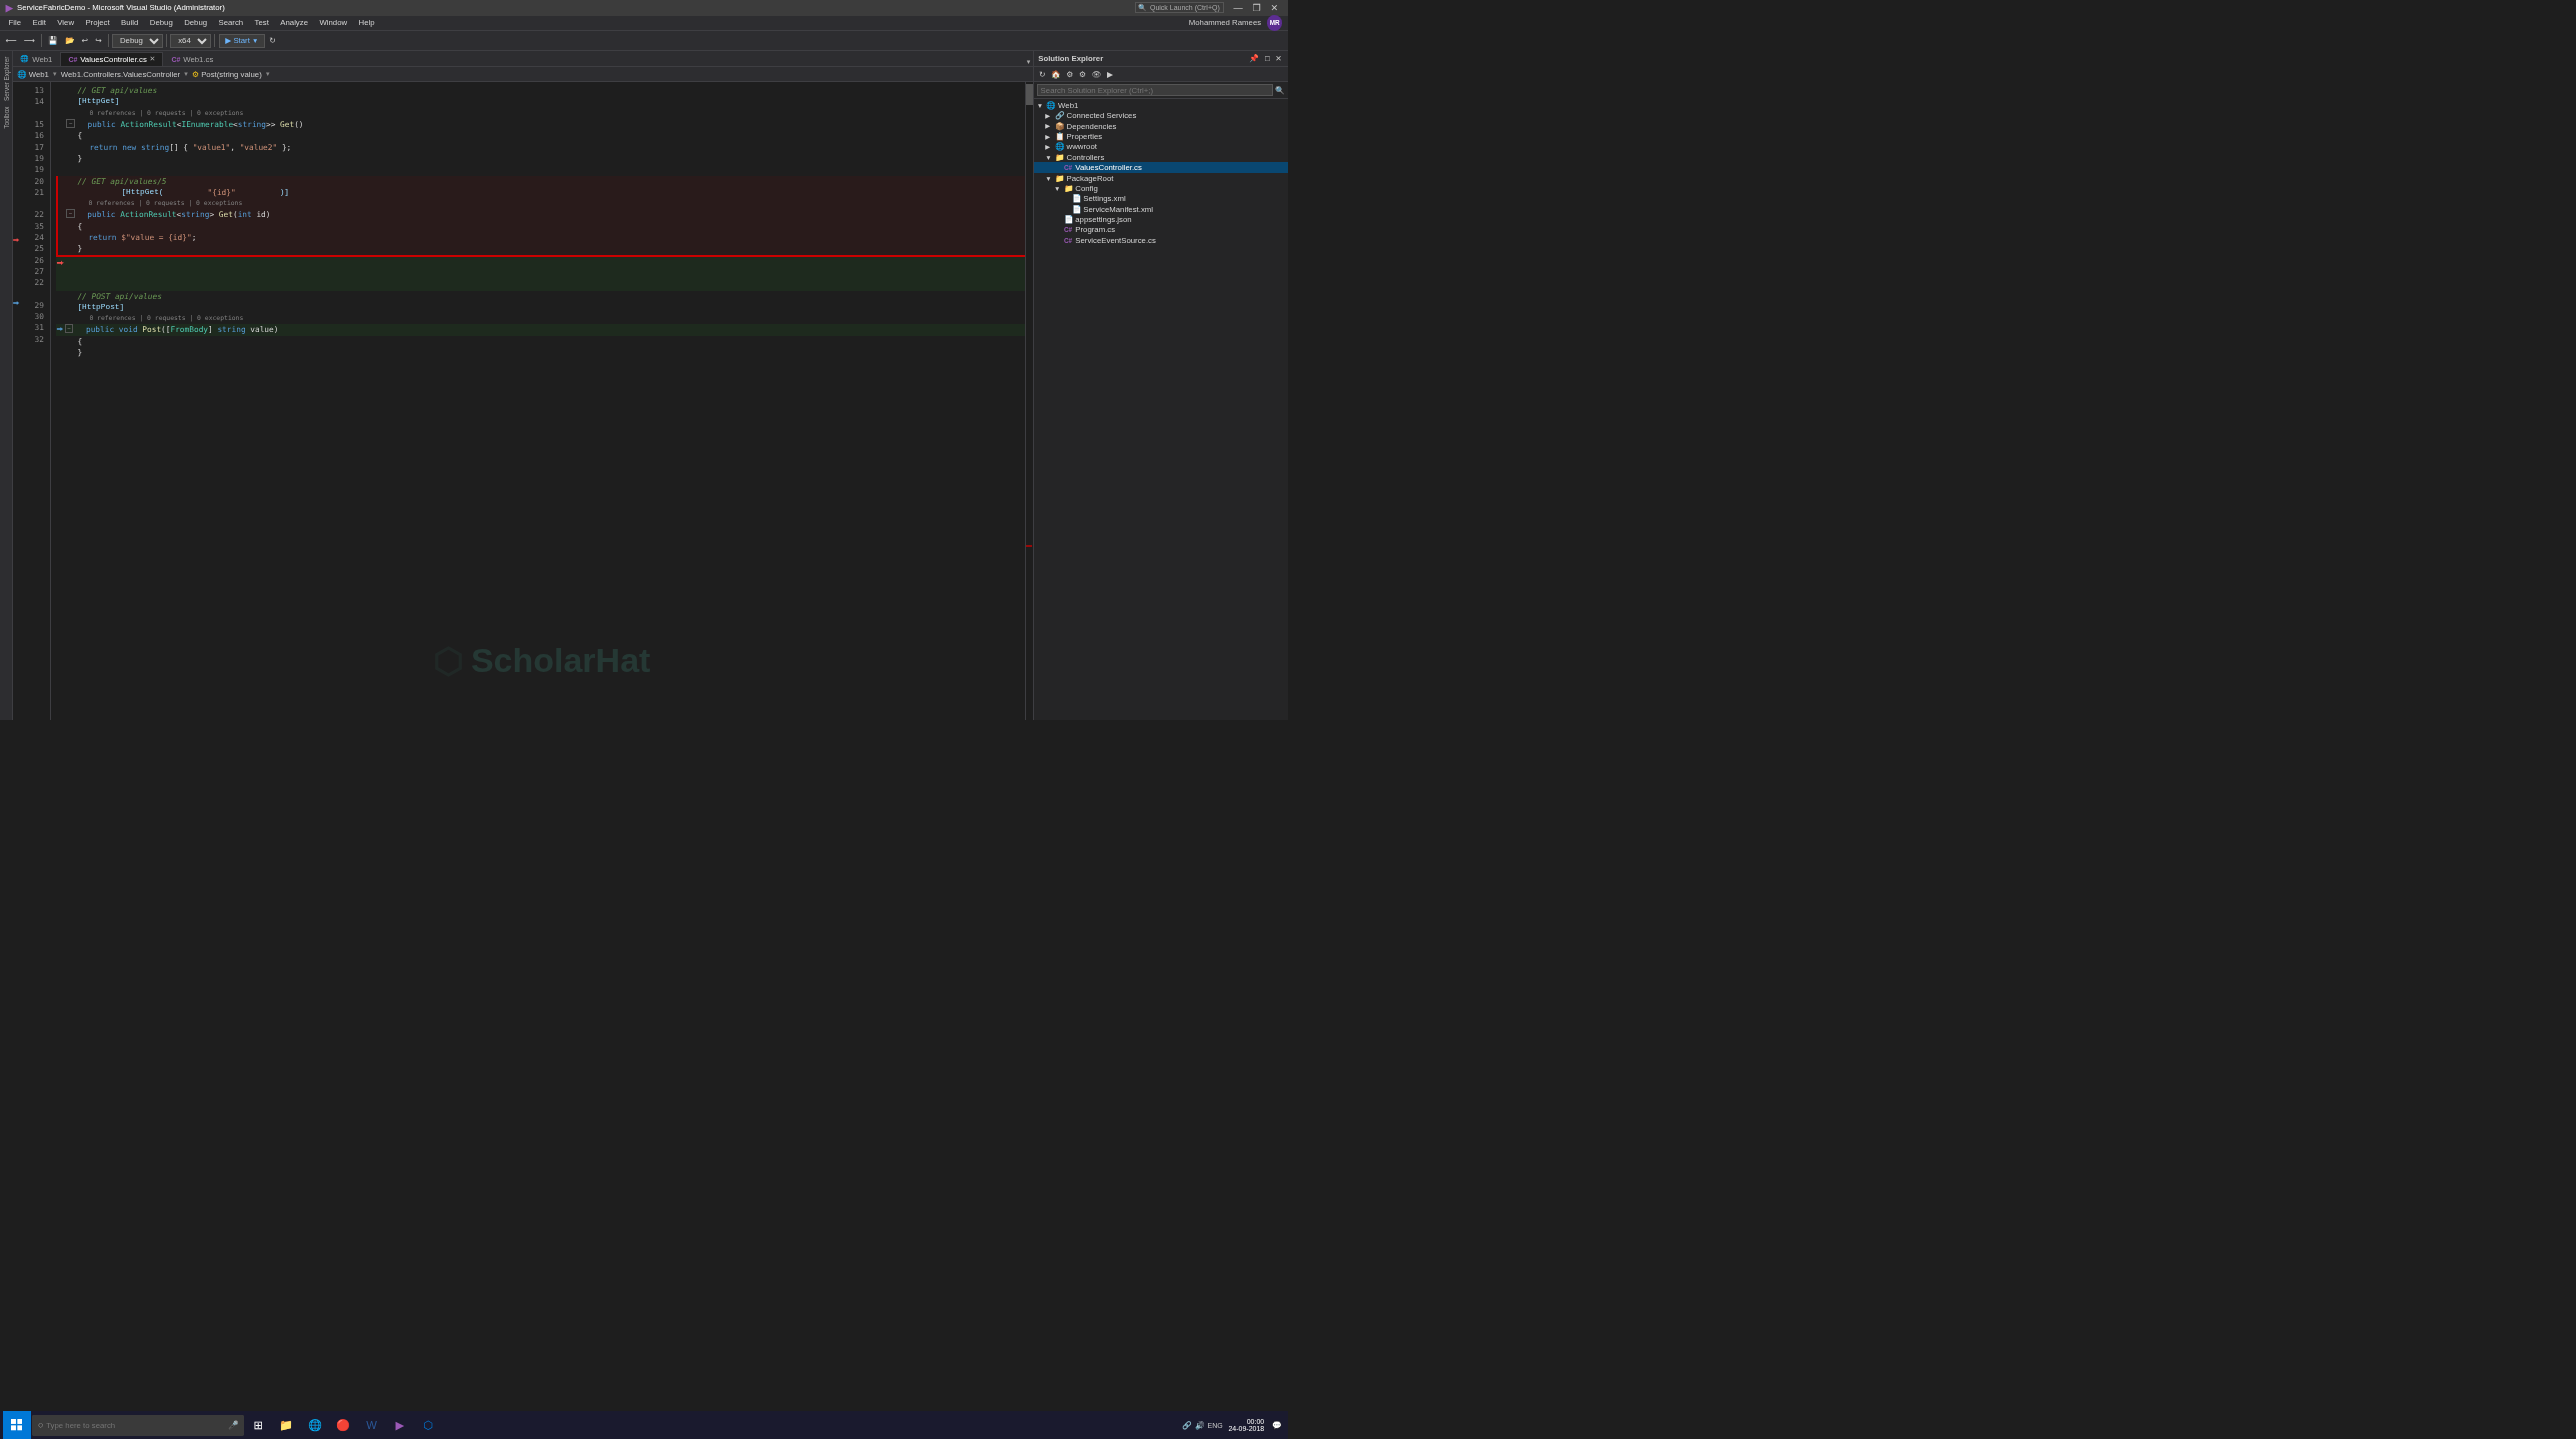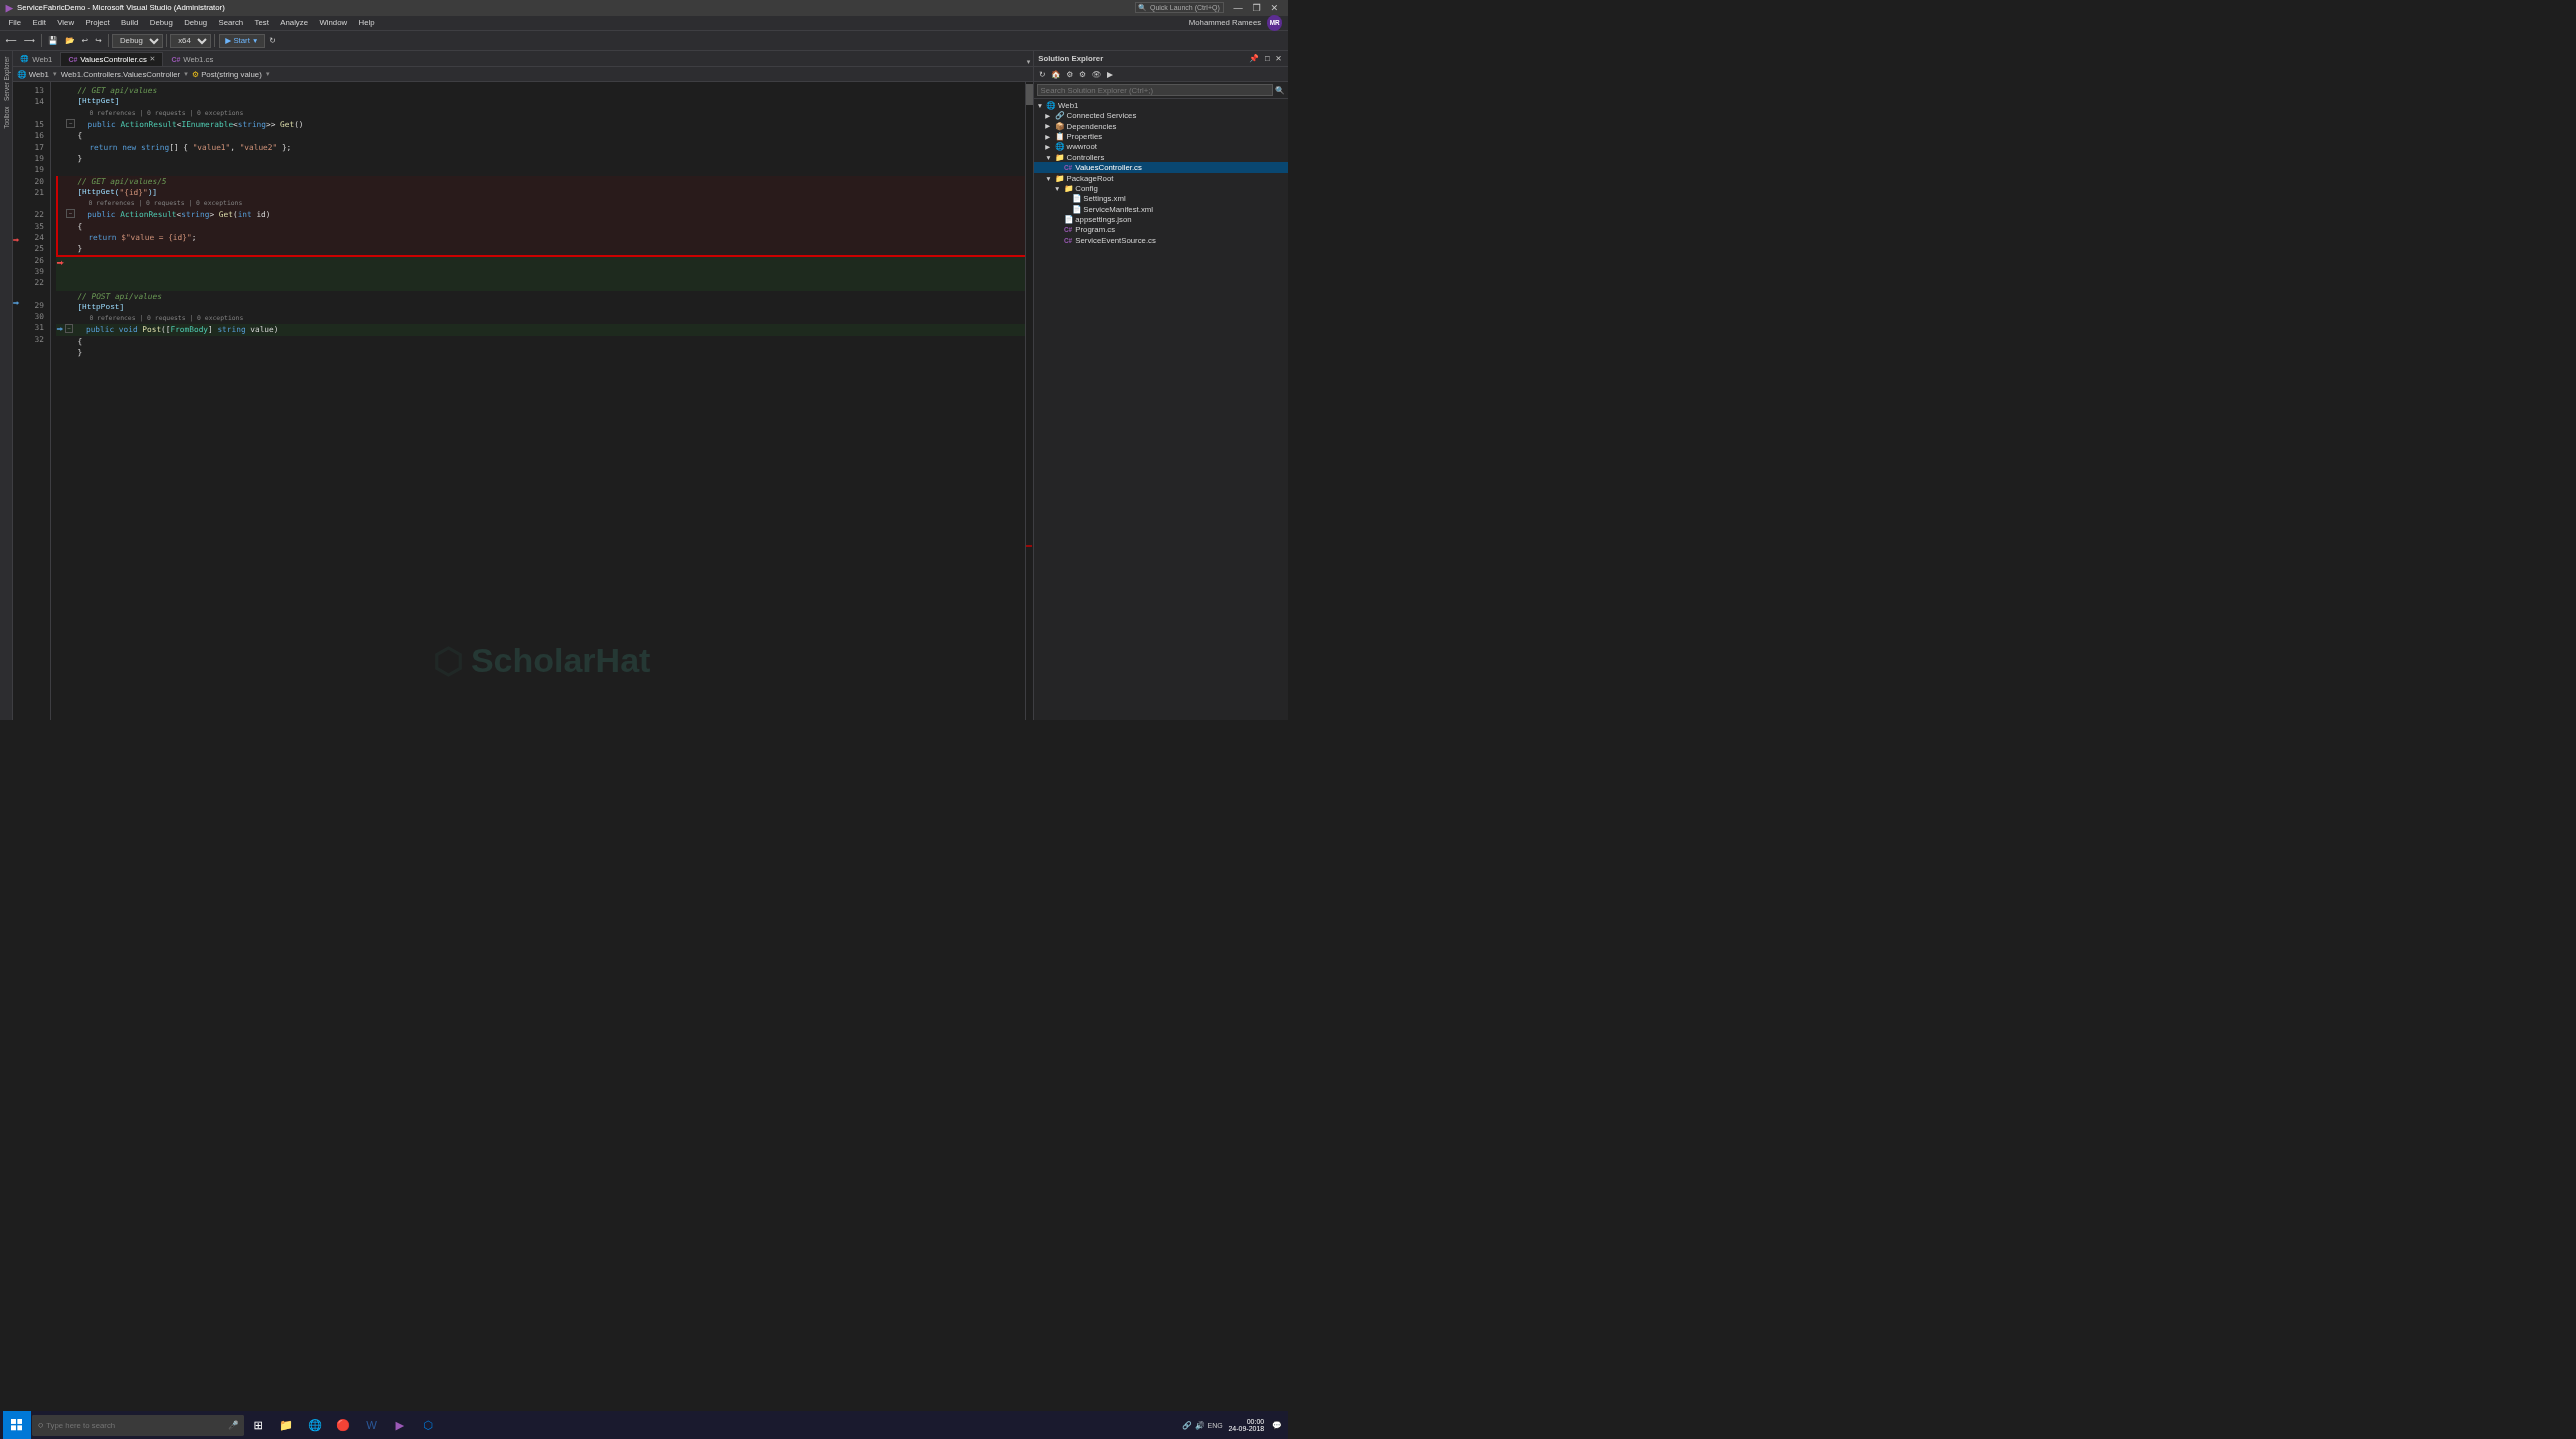--- a/index.html
+++ b/index.html
@@ -240,21 +240,21 @@
         <div>19</div>
         <div>19</div>
         <div>20</div>
         <div>21</div>
         <div style="font-size:5.7px;color:transparent;">·</div>
         <div>22</div>
         <div>35</div>
         <div>24</div>
         <div>25</div>
         <div>26</div>
-        <div>39</div>
+        <div>27</div>
         <div>22</div>
         <div style="font-size:5.7px;color:transparent;">·</div>
         <div>29</div>
         <div>30</div>
         <div>31</div>
         <div>32</div>
       </div>
 
       <div style="flex:1;position:relative;overflow:hidden;">
 
@@ -302,21 +302,21 @@
             <span>}</span>
           </div>
 
           <div class="code-line">&nbsp;</div>
 
           <div class="code-line" style="background:rgba(180,0,0,0.08);border-left:2.1px solid #cc0000;">
             <span style="width:19px;display:inline-block;"></span>
             <span class="comment">// GET api/values/5</span>
           </div>
 
-          <div class="code-line" style="background:rgba(180,0,0,0.08);border-left:2.1px solid #cc0000;">
+          <div class="code-line" style="background:rgba(180,0,0,0.08);border-left:2.1px solid #cc0000;gap:44px;">
             <span style="width:19px;display:inline-block;"></span>
             <span class="attr">[HttpGet(</span><span class="str">"{id}"</span><span class="attr">)]</span>
           </div>
 
           <div class="code-line" style="background:rgba(180,0,0,0.08);border-left:2.1px solid #cc0000;">
             <span style="width:30px;display:inline-block;"></span>
             <span class="annotation">0 references | 0 requests | 0 exceptions</span>
           </div>
 
           <div class="code-line" style="background:rgba(180,0,0,0.08);border-left:2.1px solid #cc0000;">

